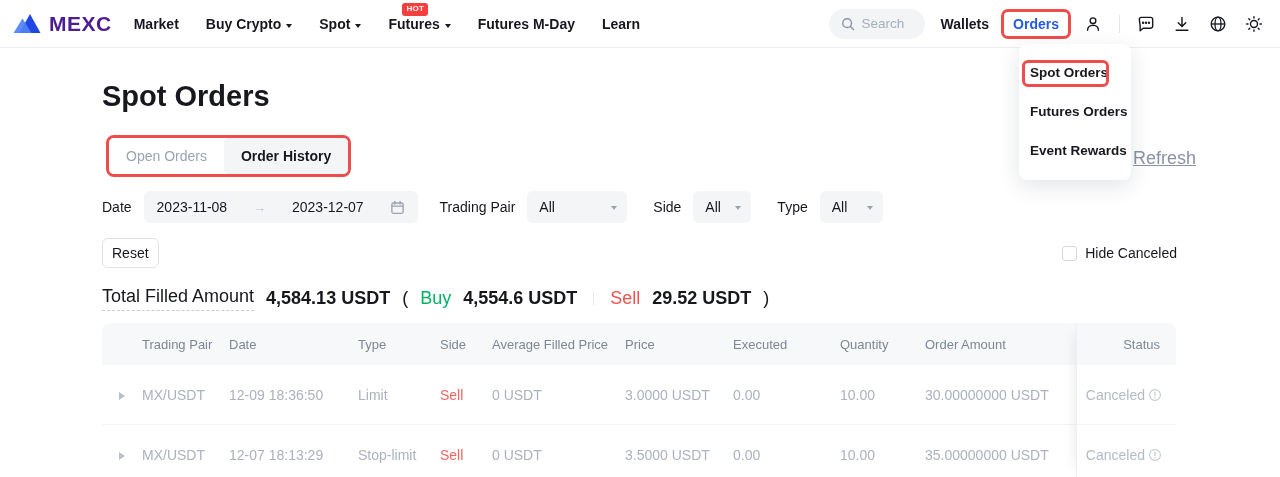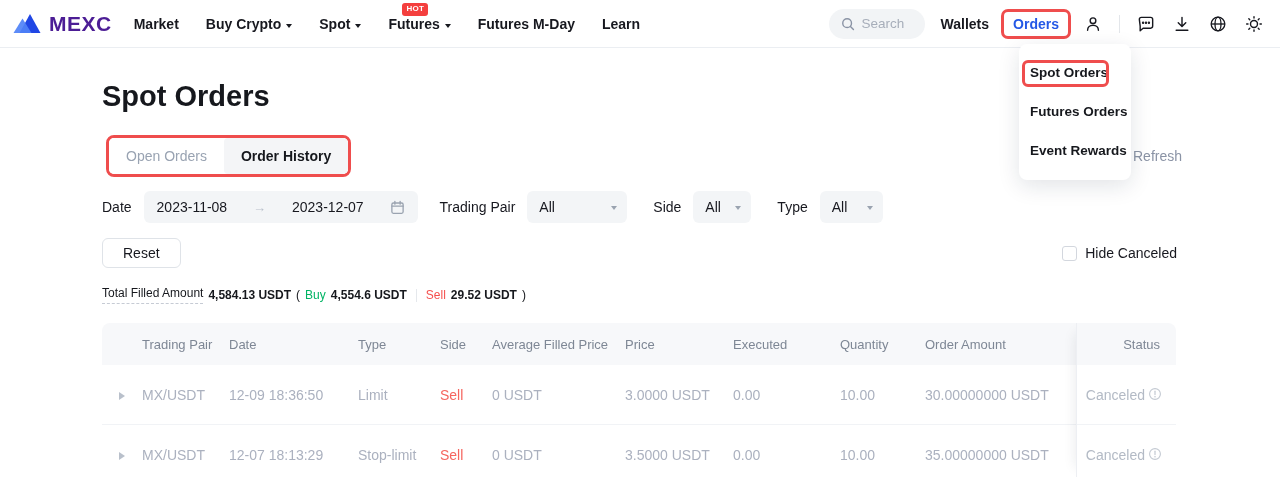--- a/index.html
+++ b/index.html
@@ -39,21 +39,21 @@
   .nav-divider { width:1px; height:18px; background:#e3e6ea; }
   
   .orders-menu {
     position:absolute; left:1019px; top:44px; width:112px; height:136px;
     background:#fff; border-radius:8px; box-shadow:0 6px 22px rgba(20,30,60,.12);
     padding:17px 0 17px 11px; z-index:50;
   }
   .menu-item { height:24px; line-height:24px; font-size:13.5px; font-weight:600; color:#16181d; cursor:pointer; margin-bottom:15px; white-space:nowrap; }
   .menu-item:last-of-type { margin-bottom:0; }
   .menu-ann { position:absolute; left:3px; top:16px; width:87px; height:27px; border:3px solid #ef4d4d; border-radius:6px; pointer-events:none; }
-  .refresh { position:absolute; left:1133px; top:148px; font-size:14px; color:#8a93a5; cursor:pointer; z-index:1; }
+  .refresh { position:absolute; left:1133px; top:148px; font-size:18px; color:#8a93a5; cursor:pointer; z-index:1;text-decoration:underline; }
   
   .page-title { position:absolute; left:102px; top:80px; font-size:29px; font-weight:700; color:#16181d; }
   .tabs-ann { position:absolute; left:106px; top:135px; display:inline-flex; border:3px solid #ef4d4d; border-radius:8px; }
   .tabs { display:flex; align-items:stretch; background:#fff; border-radius:5px; overflow:hidden; }
   .tab { height:36px; padding:0 17px; display:flex; align-items:center; font-size:14px; color:#99a3b2; cursor:pointer; border:none; background:transparent; font-family:inherit; white-space:nowrap; }
   .tab.active { background:#f4f5f7; color:#16181d; font-weight:700; border-radius:4px; }
   
   .filters { position:absolute; left:102px; top:191px; height:32px; display:flex; align-items:center; }
   .flabel { font-size:14px; color:#17181f; margin-right:12px; white-space:nowrap; }
   .date-input {
@@ -66,28 +66,28 @@
     height:32px; background:#f3f5f7; border-radius:6px; display:flex; align-items:center;
     justify-content:space-between; padding:0 10px 0 12px; cursor:pointer; margin-right:26px;
   }
   .select span { font-size:14px; color:#17181f; }
   .select .sel-caret { width:0; height:0; border:3.8px solid transparent; border-top:4.6px solid #9aa3b0; margin-top:4px; margin-left:10px; }
   .sel-pair { width:100px; } .sel-side { width:58px; } .sel-type { width:63px; margin-right:0; }
   
   .actions { position:absolute; left:102px; top:238px; width:1075px; display:flex; align-items:center; justify-content:space-between; }
   .btn {
     height:30px; border:1px solid #dfe3e8; border-radius:6px; background:#fff;
-    font-size:14px; color:#17181f; padding:0 20px; display:flex; align-items:center; gap:7px; cursor:pointer; font-family:inherit;
+    font-size:14px; color:#17181f; padding:0 9px; display:flex; align-items:center; gap:7px; cursor:pointer; font-family:inherit;
   }
   .actions-right { display:flex; align-items:center; gap:15px; }
   .hide-group { display:flex; align-items:center; gap:8px; cursor:pointer;justify-content:flex-end; }
   .checkbox { width:15px; height:15px; border:1.5px solid #d3d7de; border-radius:3px; background:#fff; display:inline-block; }
   .hide-label { font-size:14px; color:#17181f; }
   
-  .summary { position:absolute; left:102px; top:286px; display:flex; align-items:center; gap:5px; font-size:12px; }
+  .summary { position:absolute; left:102px; top:286px; display:flex; align-items:center; gap:12px; font-size:18px; }
   .sum-label { color:#16181d; border-bottom:1px dashed #c6cbd4; padding-bottom:3px; }
   .sum-val { font-weight:700; color:#16181d; }
   .paren { color:#16181d; }
   .buy { color:#00b464; } .sell { color:#f5504e; }
   .sum-div { width:1px; height:13px; background:#e5e8ec; margin:0 4px; }
   
   .table {
     position:absolute; left:102px; top:323px; width:1074px; height:154px; overflow:hidden;
     --cols:40px 87px 129px 82px 52px 133px 108px 107px 85px 151px 100px;
   }
@@ -98,21 +98,21 @@
   .th { font-size:13px; color:#7e8795; font-weight:500; white-space:nowrap; }
   .th.right { text-align:right; padding-right:16px; }
   .trow {
     display:grid; grid-template-columns:var(--cols); height:60px; align-items:center;
     background:#fff; border-bottom:1px solid #f1f3f6;
   }
   .td { font-size:14px; color:#abb1bf; white-space:nowrap; }
   .td.side { color:#f5655f; }
   .td.caret-cell { padding-left:17px; }
   .expand-caret { display:inline-block; width:0; height:0; border:4.5px solid transparent; border-left:6.5px solid #b9c0cb; cursor:pointer; }
-  .td.status { display:flex; align-items:flex-start; justify-content:flex-end; gap:3px; padding-right:14px; color:#b3bac5; }
+  .td.status { display:flex; align-items:center; justify-content:flex-end; gap:3px; padding-right:14px; color:#b3bac5; }
   .status-panel {
     position:absolute; right:0; top:0; height:100%; width:100px; pointer-events:none;
     border-left:1px solid #edeff3; border-radius:0 8px 0 0;
     box-shadow:-10px 0 12px -10px rgba(25,35,60,.10);
   }
   svg { display:block; }
 </style>
 </head>
 <body>
 

